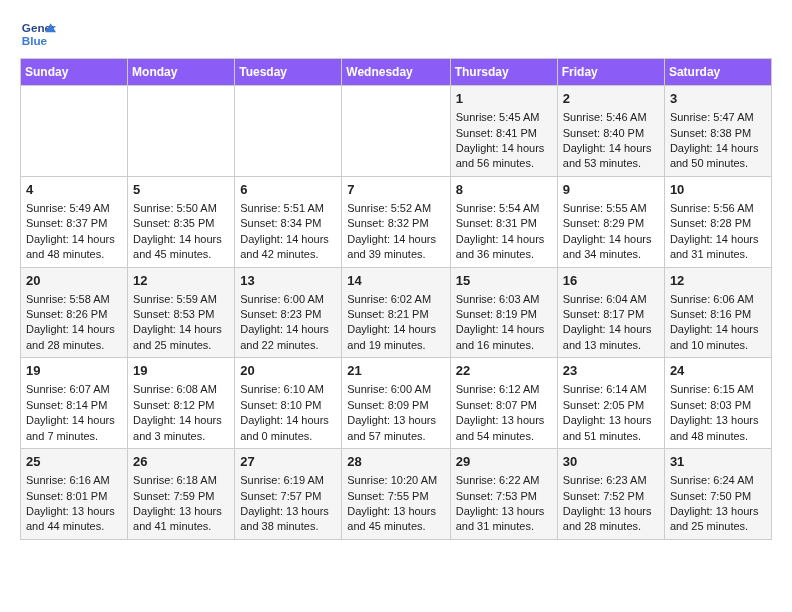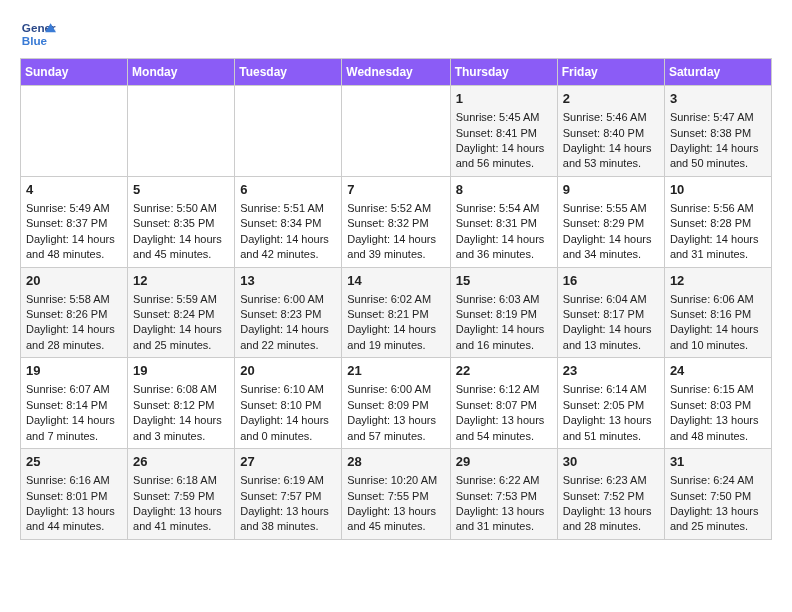--- a/index.html
+++ b/index.html
@@ -191,21 +191,21 @@
         <td>
           <span class="day-num">20</span>
           <div>Sunrise: 5:58 AM</div>
           <div>Sunset: 8:26 PM</div>
           <div>Daylight: 14 hours</div>
           <div>and 28 minutes.</div>
         </td>
         <td>
           <span class="day-num">12</span>
           <div>Sunrise: 5:59 AM</div>
-          <div>Sunset: 8:24 PM</div>
+          <div>Sunset: 8:53 PM</div>
           <div>Daylight: 14 hours</div>
           <div>and 25 minutes.</div>
         </td>
         <td>
           <span class="day-num">13</span>
           <div>Sunrise: 6:00 AM</div>
           <div>Sunset: 8:23 PM</div>
           <div>Daylight: 14 hours</div>
           <div>and 22 minutes.</div>
         </td>

